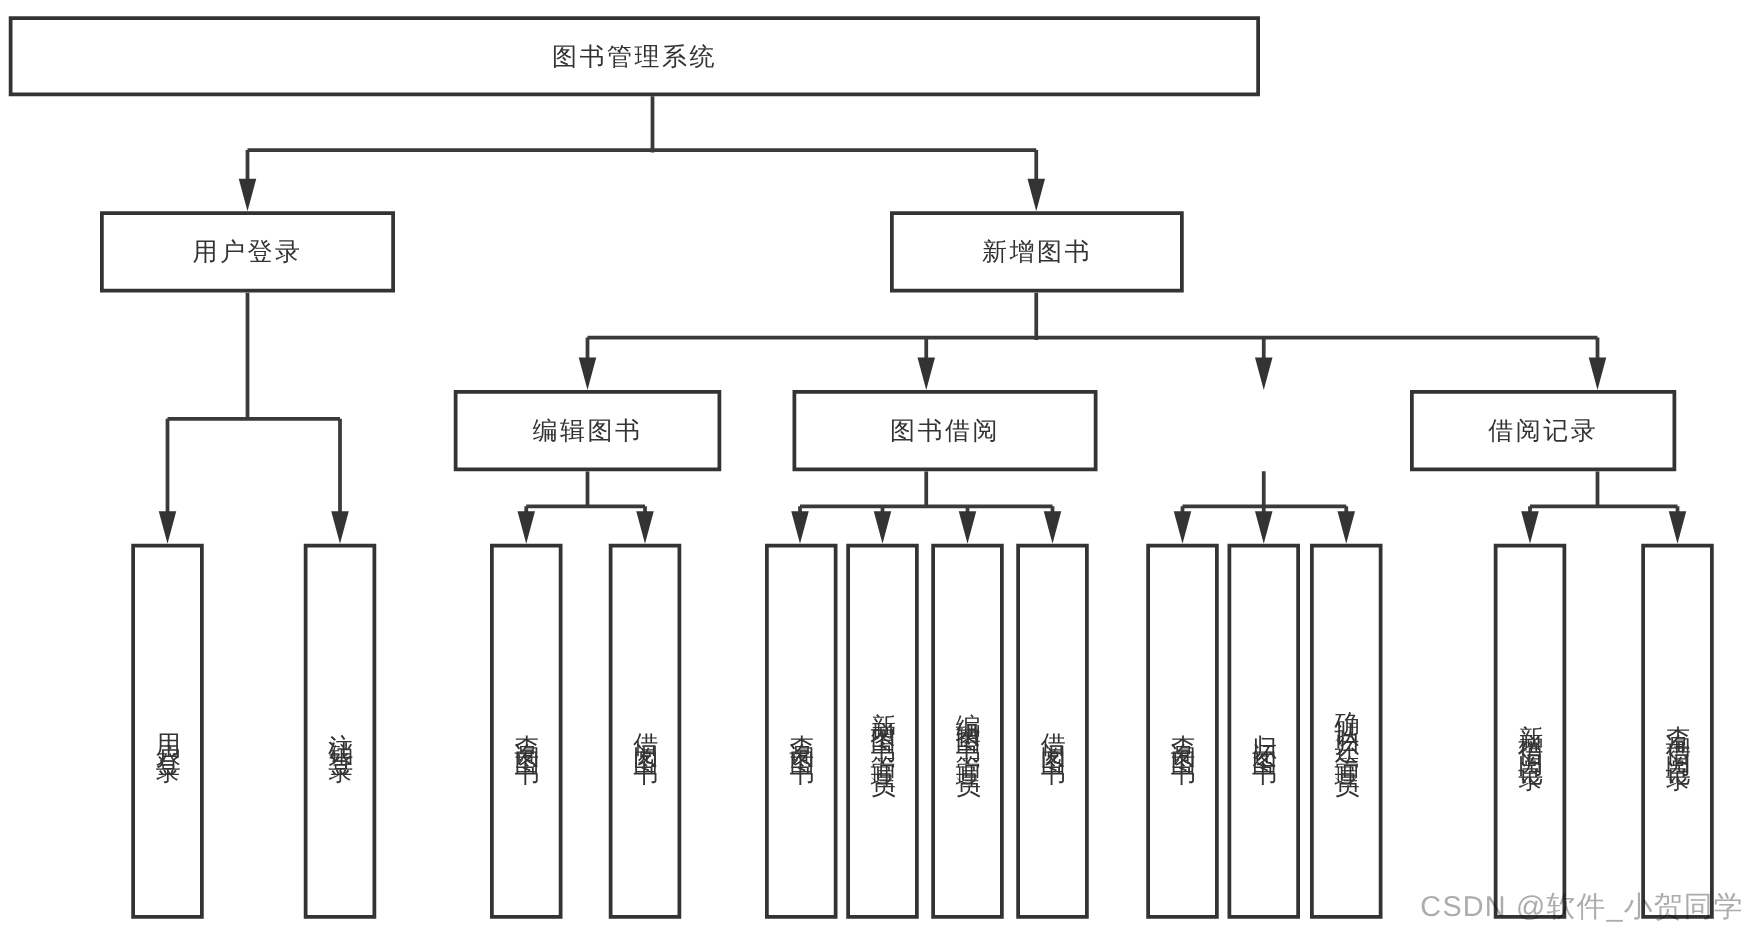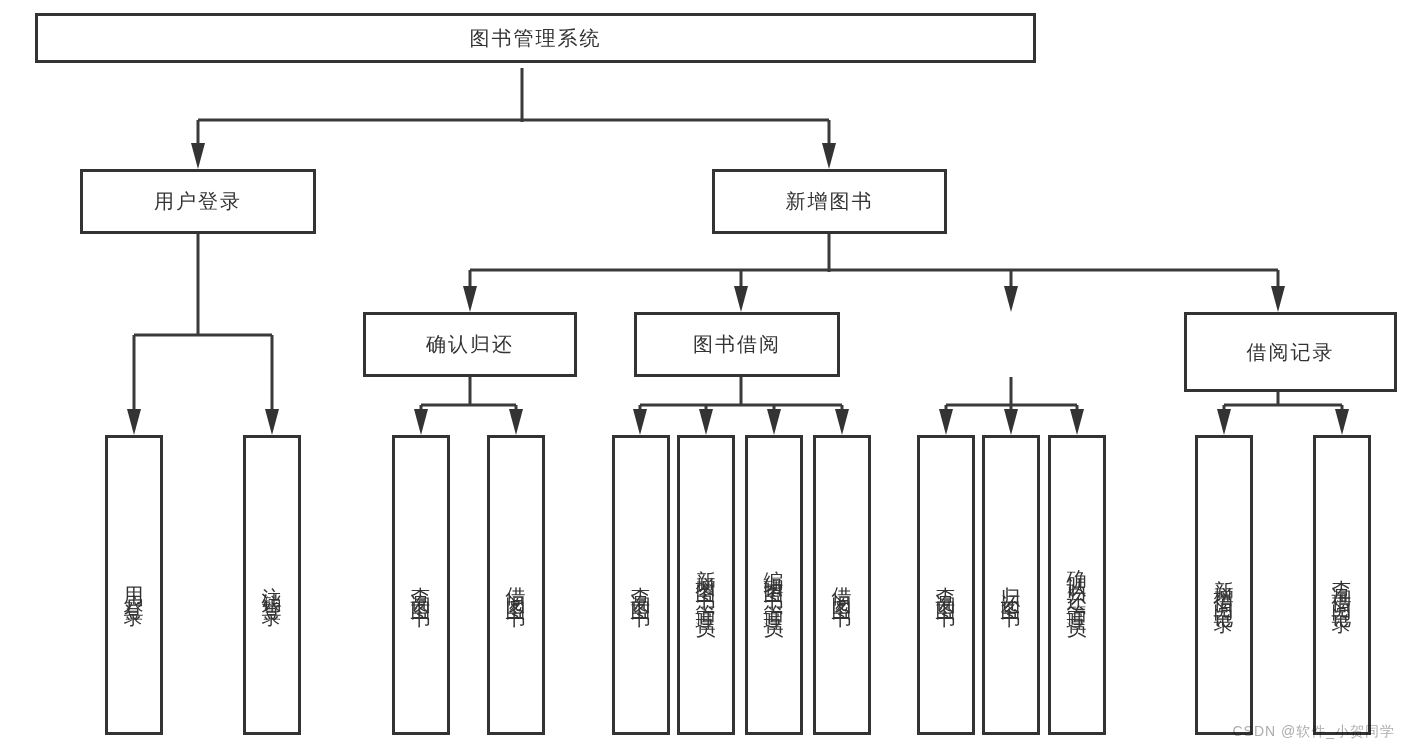--- a/index.html
+++ b/index.html
@@ -37,21 +37,21 @@
     text-orientation: mixed;
     font-size: 20px;
     letter-spacing: 7px;
     line-height: 1;
   }
   .watermark {
     position: absolute;
     right: 10px;
     bottom: 6px;
     z-index: 2;
-    font-size: 14px;
+    font-size: 23px;
     color: rgba(158, 158, 158, 0.85);
     mix-blend-mode: multiply;
     white-space: nowrap;
     letter-spacing: 1px;
   }
 </style>
 </head>
 <body>
 
 <div class="stage">
@@ -95,38 +95,38 @@
       <polygon points="767,409 781,409 774,435"></polygon>
       <polygon points="835,409 849,409 842,435"></polygon>
       <polygon points="939,409 953,409 946,435"></polygon>
       <polygon points="1004,409 1018,409 1011,435"></polygon>
       <polygon points="1070,409 1084,409 1077,435"></polygon>
       <polygon points="1217,409 1231,409 1224,435"></polygon>
       <polygon points="1335,409 1349,409 1342,435"></polygon>
     </g>
   </svg>
 
-  <div class="node h" style="left:35px;top:13px;width:1001px;height:50px">
+  <div class="node h" style="left:7px;top:13px;width:1001px;height:64px">
     <span>图书管理系统</span>
   </div>
 
   <div class="node h" style="left:80px;top:169px;width:236px;height:65px">
     <span>用户登录</span>
   </div>
   <div class="node h" style="left:712px;top:169px;width:235px;height:65px">
     <span>新增图书</span>
   </div>
 
   <div class="node h" style="left:363px;top:312px;width:214px;height:65px">
-    <span>确认归还</span>
+    <span>编辑图书</span>
   </div>
-  <div class="node h" style="left:634px;top:312px;width:206px;height:65px">
+  <div class="node h" style="left:634px;top:312px;width:244px;height:65px">
     <span>图书借阅</span>
   </div>
-  <div class="node h" style="left:1184px;top:312px;width:213px;height:80px">
+  <div class="node h" style="left:1128px;top:312px;width:213px;height:65px">
     <span>借阅记录</span>
   </div>
 
   <div class="node v" style="left:105px;top:435px;width:58px;height:300px">
     <span>用户登录</span>
   </div>
   <div class="node v" style="left:243px;top:435px;width:58px;height:300px">
     <span>注销登录</span>
   </div>
 

